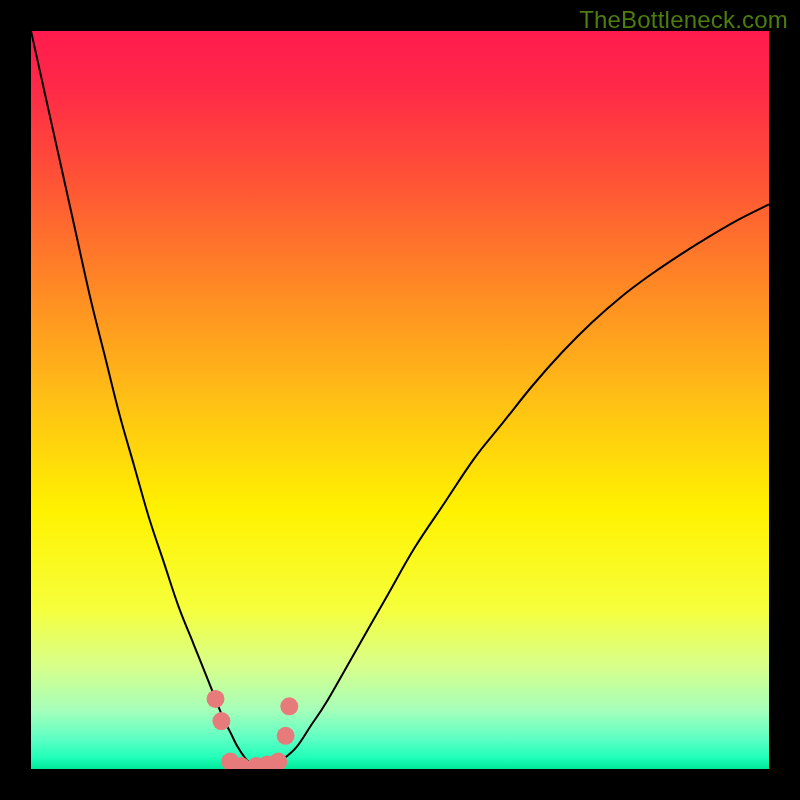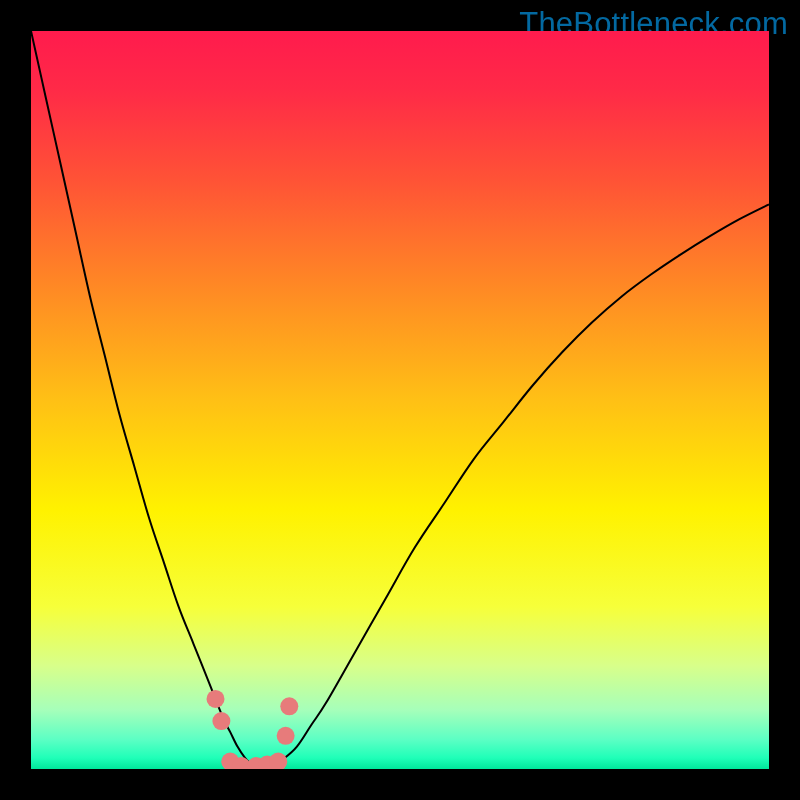--- a/index.html
+++ b/index.html
@@ -21,22 +21,22 @@
     left: 31px;
     top: 31px;
     width: 738px;
     height: 738px;
     overflow: hidden;
   }
   .watermark {
     position: absolute;
     top: 6px;
     right: 12px;
-    color: #0369a1;
-    font-size: 31px;
+    color: #4d7c0f;
+    font-size: 24px;
     font-weight: 500;
     letter-spacing: 0.2px;
     user-select: none;
   }
 </style>
 </head>
 <body>
 
 <div class="frame">
   <div class="watermark">TheBottleneck.com</div>

